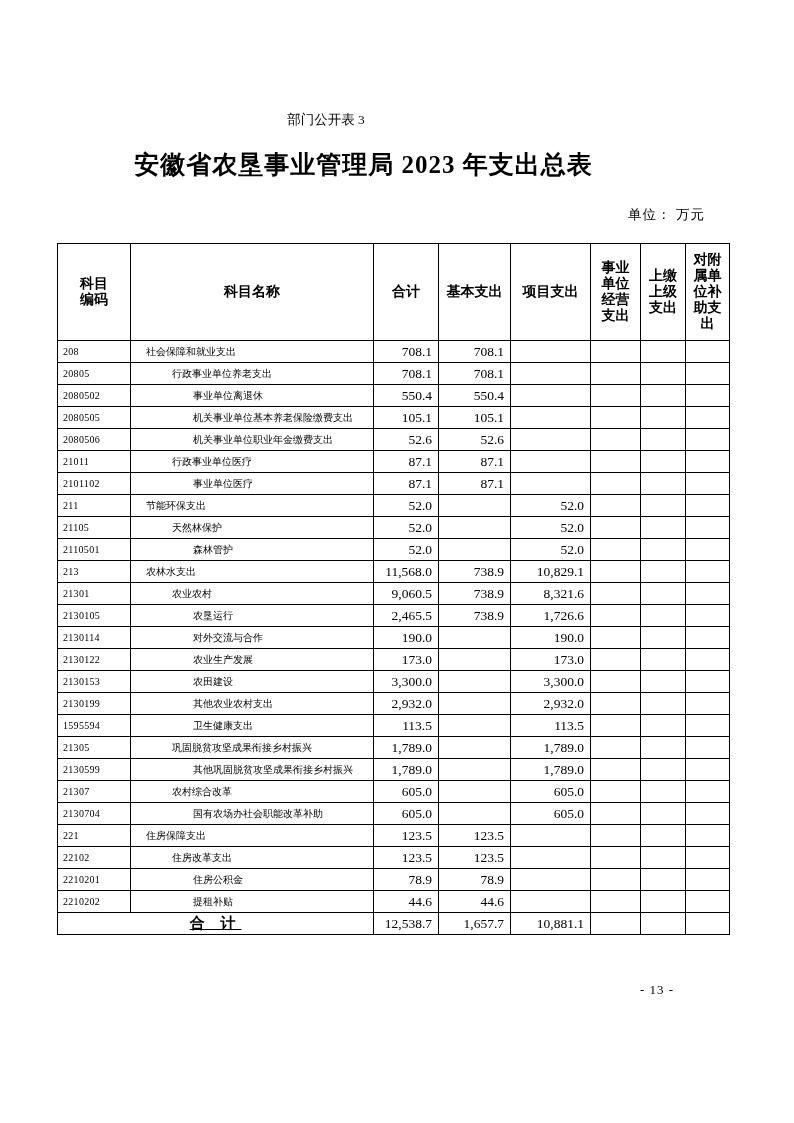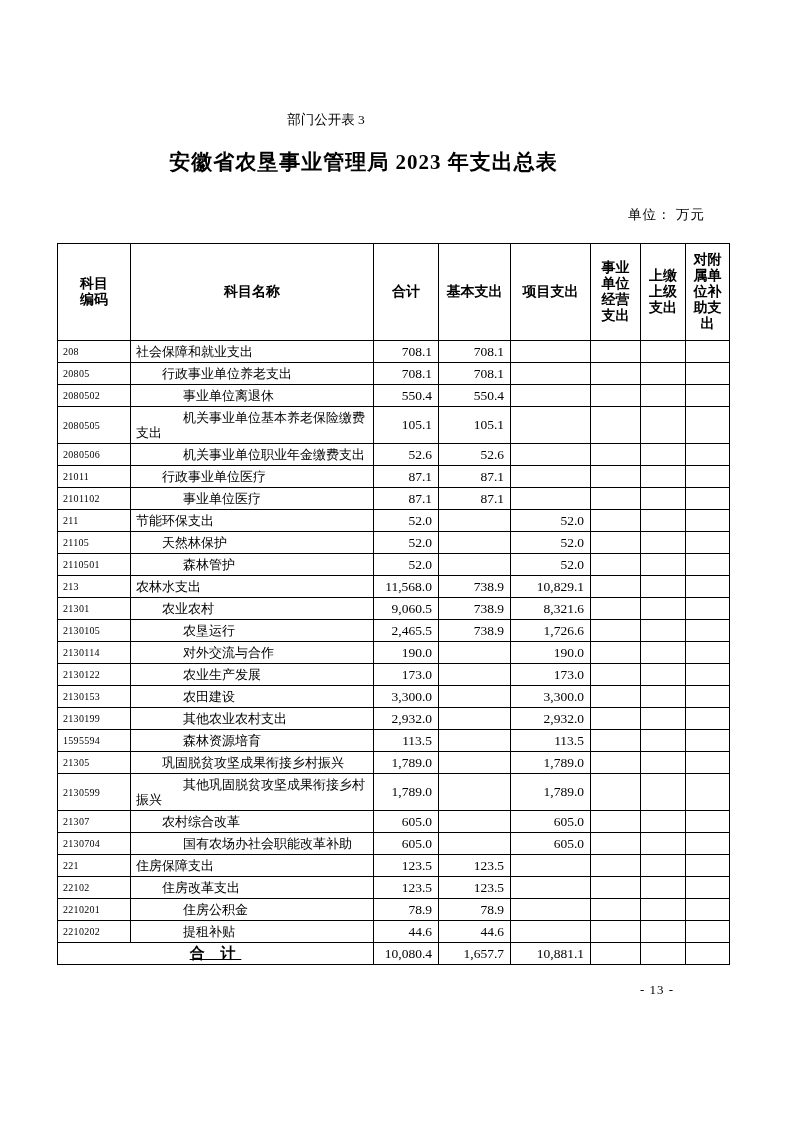--- a/index.html
+++ b/index.html
@@ -11,21 +11,21 @@
     color: #000;
   }
   .page { position: absolute; inset: 0; background: #fff; }
 
   .doc-label {
     position: absolute; top: 111px; left: 0; width: 652px;
     text-align: center; font-size: 13.5px;
   }
   .doc-title {
     position: absolute; top: 148px; left: 0; width: 727px;
-    text-align: center; font-size: 21px; font-weight: bold;
+    text-align: center; font-size: 25px; font-weight: bold;
     letter-spacing: 1px;
   }
   .unit-label {
     position: absolute; top: 206px; left: 585px;
     font-size: 13.5px; letter-spacing: 1px; margin-left: 43px;
   }
 
   table.budget {
     position: absolute; top: 243px; left: 57px;
     border-collapse: collapse; table-layout: fixed;
@@ -39,21 +39,21 @@
   table.budget th {
     font-size: 14px; font-weight: bold; text-align: center;
     white-space: pre-line; line-height: 16px; padding: 2px 1px;
   }
   tr.header-row { height: 97px; }
   td.code-cell {
     font-size: 10px; padding-left: 5px; height: 21px;
     letter-spacing: 0.3px;
   }
   td.name-cell {
-    font-size: 13px; padding: 3px 2px 3px 5px; line-height: 15px;
+    font-size: 10px; padding: 3px 2px 3px 15px; line-height: 15px;
     word-break: break-all;
   }
   td.name-cell.lvl1 { text-indent: 26px; }
   td.name-cell.lvl2 { text-indent: 47px; }
   td.num-cell {
     font-size: 13.5px; text-align: right; padding-right: 6px; height: 21px;
   }
   tr.total-row { height: 22px; }
   tr.total-row td.total-label {
     text-align: center; font-weight: bold; font-size: 15px;
@@ -275,21 +275,21 @@
           <td class="name-cell lvl2">其他农业农村支出</td>
           <td class="num-cell">2,932.0</td>
           <td class="num-cell"></td>
           <td class="num-cell">2,932.0</td>
           <td class="num-cell"></td>
           <td class="num-cell"></td>
           <td class="num-cell"></td>
         </tr>
         <tr>
           <td class="code-cell">1595594</td>
-          <td class="name-cell lvl2">森林资源培育</td>
+          <td class="name-cell lvl2">卫生健康支出</td>
           <td class="num-cell">113.5</td>
           <td class="num-cell"></td>
           <td class="num-cell">113.5</td>
           <td class="num-cell"></td>
           <td class="num-cell"></td>
           <td class="num-cell"></td>
         </tr>
         <tr>
           <td class="code-cell">21305</td>
           <td class="name-cell lvl1">巩固脱贫攻坚成果衔接乡村振兴</td>
@@ -365,21 +365,21 @@
           <td class="name-cell lvl2">提租补贴</td>
           <td class="num-cell">44.6</td>
           <td class="num-cell">44.6</td>
           <td class="num-cell"></td>
           <td class="num-cell"></td>
           <td class="num-cell"></td>
           <td class="num-cell"></td>
         </tr>
         <tr class="total-row">
           <td colspan="2" class="total-label">合 计</td>
-          <td class="num-cell">10,080.4</td>
+          <td class="num-cell">12,538.7</td>
           <td class="num-cell">1,657.7</td>
           <td class="num-cell">10,881.1</td>
           <td class="num-cell"></td>
           <td class="num-cell"></td>
           <td class="num-cell"></td>
         </tr>
       </tbody>
   </table>
 
   <div class="page-number">- 13 -</div>

